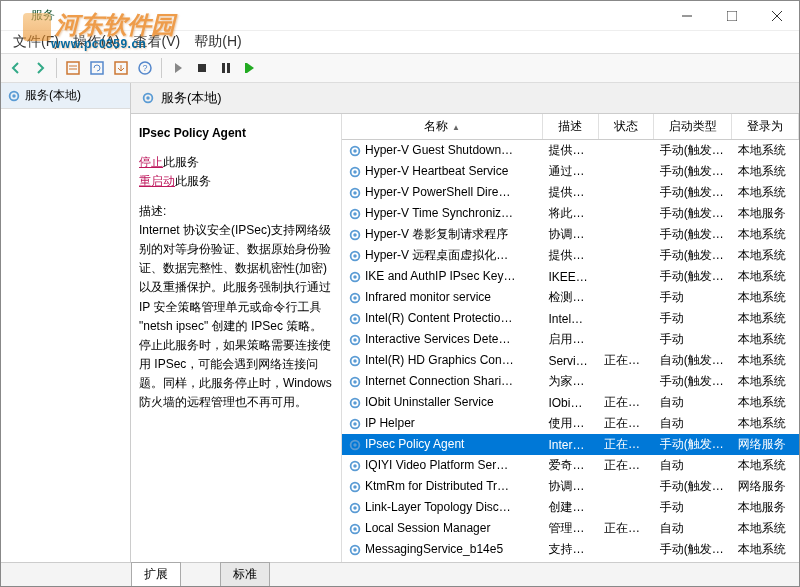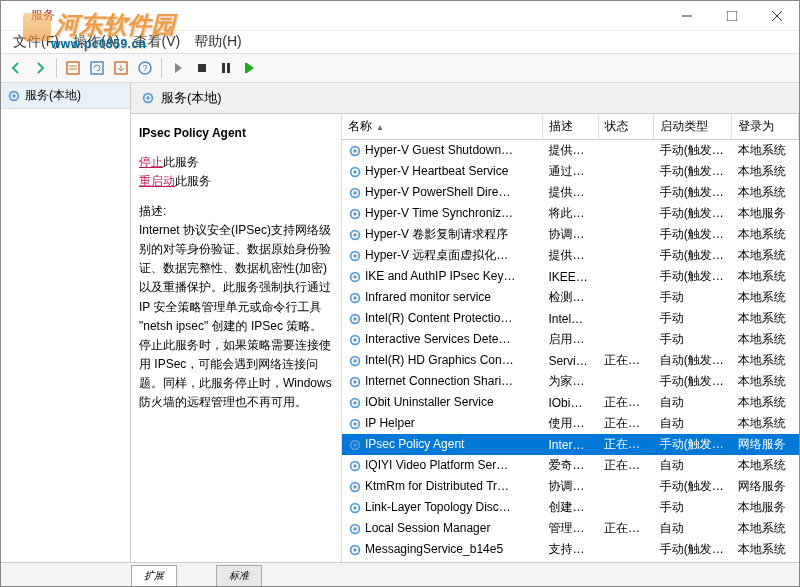--- a/index.html
+++ b/index.html
@@ -3,21 +3,21 @@
 <meta charset="utf-8">
 <style>
 * { margin: 0; padding: 0; box-sizing: border-box; font-family: "Microsoft YaHei", "SimSun", Arial, sans-serif; }
 body { width: 800px; height: 587px; background: #fff; overflow: hidden; position: relative; border: 1px solid #888; }
 
 .watermark { position: absolute; top: 8px; left: 22px; z-index: 100; pointer-events: none; color: #ee9c4a; font-size: 24px; font-weight: bold; font-style: italic; text-shadow: 1px 1px 2px rgba(200,120,40,.4); }
 .watermark .url { font-size: 12px; font-style: normal; color: #0369a1; display: block; margin-top: -4px; margin-left: 28px; letter-spacing: .5px; }
 .watermark .logo { display: inline-block; width: 28px; height: 28px; background: linear-gradient(#f5b663,#e88a20); border-radius: 4px; vertical-align: middle; margin-right: 4px; opacity: .6; }
 
 .titlebar { height: 30px; background: #fff; display: flex; align-items: center; justify-content: flex-end; border-bottom: 1px solid #eee; }
-.title-left { position: absolute; left: 30px; top: 6px; font-size: 12px; color: #b91c1c; }
+.title-left { position: absolute; left: 30px; top: 6px; font-size: 12px; color: #14532d; }
 .win-btn { width: 45px; height: 30px; display: flex; align-items: center; justify-content: center; font-size: 12px; color: #333; }
 .win-btn.close { width: 45px; }
 .win-btn svg { width: 10px; height: 10px; }
 
 .menubar { height: 22px; display: flex; align-items: center; padding: 0 6px; font-size: 14px; gap: 2px; }
 .menu-item { padding: 2px 6px; color: #333; }
 
 .toolbar { height: 30px; display: flex; align-items: center; padding: 0 4px; gap: 2px; border-top: 1px solid #ddd; border-bottom: 1px solid #ddd; background: #f8f8f8; }
 .tool-btn { width: 22px; height: 22px; display: flex; align-items: center; justify-content: center; border: 1px solid transparent; }
 .tool-btn svg { width: 16px; height: 16px; }
@@ -32,28 +32,28 @@
 .right-header { padding: 6px 10px; font-size: 13px; background: #f0f0f0; border-bottom: 1px solid #ccc; display: flex; align-items: center; gap: 6px; }
 
 .split { display: flex; flex: 1; overflow: hidden; }
 .detail-pane { width: 210px; padding: 10px 8px; font-size: 12px; line-height: 1.6; overflow-y: auto; }
 .detail-pane h4 { font-size: 12px; margin-bottom: 10px; font-weight: bold; }
 .detail-pane a { color: #be185d; text-decoration: underline; }
 .detail-pane p { margin-top: 10px; }
 
 .list-pane { flex: 1; overflow: auto; border-left: 1px solid #ddd; }
 table { border-collapse: collapse; width: 100%; font-size: 12px; table-layout: fixed; }
-th { text-align: left; font-weight: normal; padding: 4px 6px; border-right: 1px solid #e0e0e0; border-bottom: 1px solid #ccc; background: #fff; position: sticky; top: 0; white-space: nowrap; overflow: hidden; }
+th { text-align: center; font-weight: normal; padding: 4px 6px; border-right: 1px solid #e0e0e0; border-bottom: 1px solid #ccc; background: #fff; position: sticky; top: 0; white-space: nowrap; overflow: hidden; }
 th .sort { font-size: 8px; color: #666; margin-left: 4px; }
 td { padding: 2px 6px; white-space: nowrap; overflow: hidden; text-overflow: ellipsis; }
 tr.selected { background: #0078d7; color: #fff; }
 .svc-icon { width: 14px; height: 14px; vertical-align: middle; margin-right: 3px; }
 
 .tabs { height: 24px; border-top: 1px solid #ccc; display: flex; align-items: flex-end; padding-left: 130px; background: #f4f4f4; position: absolute; bottom: 0; left: 0; right: 0; }
-.tab { padding: 3px 12px; font-size: 10px; border: 1px solid #aaa; border-bottom: none; background: #fff; margin-right: -1px; font-style: italic; }
+.tab { padding: 3px 12px; font-size: 12px; border: 1px solid #aaa; border-bottom: none; background: #fff; margin-right: -1px; }
 .tab.active { background: #fff; }
 .tab.inactive { background: #e8e8e8; margin-left: 40px; }
 </style>
 </head>
 <body>
 
 <div class="watermark">
   <span class="logo"></span><span>河东软件园</span>
   <span class="url">www.pc0359.cn</span>
 </div>

